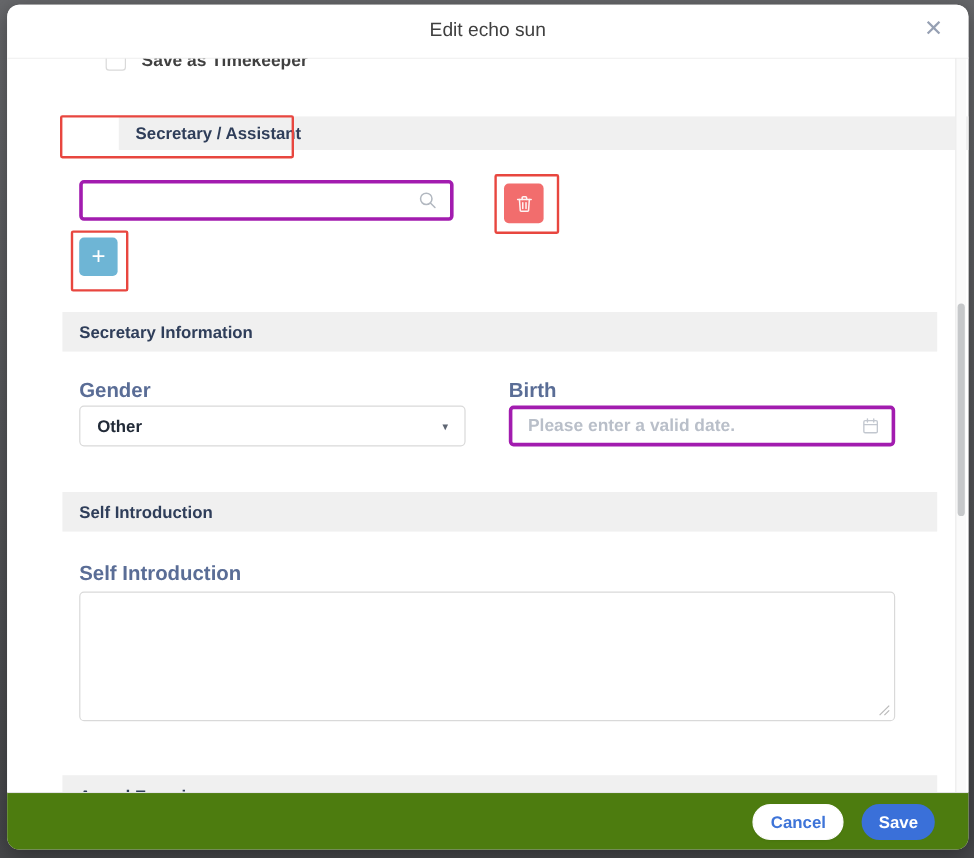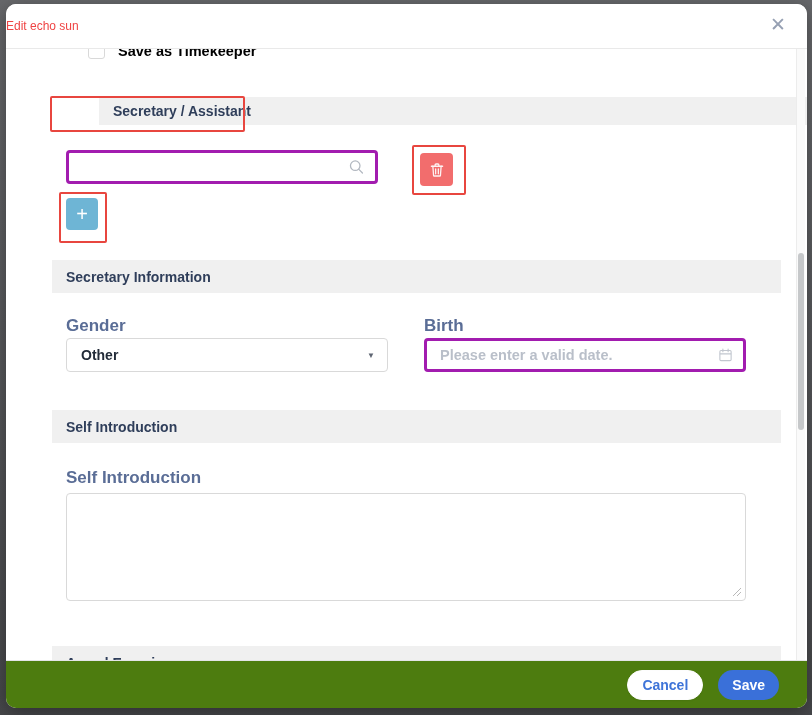--- a/index.html
+++ b/index.html
@@ -14,39 +14,39 @@
     background:#ffffff;border-radius:10px;
     box-shadow:0 4px 18px rgba(0,0,0,.35);
   }
   
   .dlg-header{
     position:absolute;top:0;left:0;right:0;height:44px;
     border-bottom:1px solid #e9e9e9;border-radius:10px 10px 0 0;background:#fff;
     z-index:30;
   }
   .dlg-title{
-    text-align:left;line-height:44px;font-size:12px;color:#ef4444;
+    text-align:center;line-height:44px;font-size:16px;color:#404040;
   }
   .dlg-close{
     position:absolute;top:8px;right:16px;width:26px;height:26px;
     font-size:19px;line-height:26px;text-align:center;color:#96a0b3;cursor:pointer;
     background:none;border:none;padding:0;font-family:inherit;
   }
   
   .dlg-body{
     position:absolute;top:44px;left:0;right:0;height:612px;overflow:hidden;background:#fff;
   }
   
   .tk-clip{position:absolute;top:0;left:0;right:20px;height:26px;overflow:hidden;}
   .tk-row{margin-top:-6px;display:flex;align-items:center;padding-left:82px;}
   .checkbox{
     width:15px;height:15px;border:1px solid #d9d9d9;border-radius:3px;background:#fff;
     flex:0 0 auto;cursor:pointer;
   }
-  .tk-label{margin-left:13px;font-size:14.5px;font-weight:bold;color:#000000;}
+  .tk-label{margin-left:13px;font-size:14.5px;font-weight:bold;color:#404040;}
   
   .band{
     position:absolute;left:46px;width:729px;background:#f0f0f0;
     display:flex;align-items:center;
   }
   .band-title{padding-left:14px;font-size:14px;font-weight:bold;color:#2f3e5a;}
   
   .anno{
     position:absolute;border:2px solid #e8463f;border-radius:2px;
     background:transparent;pointer-events:none;z-index:20;

